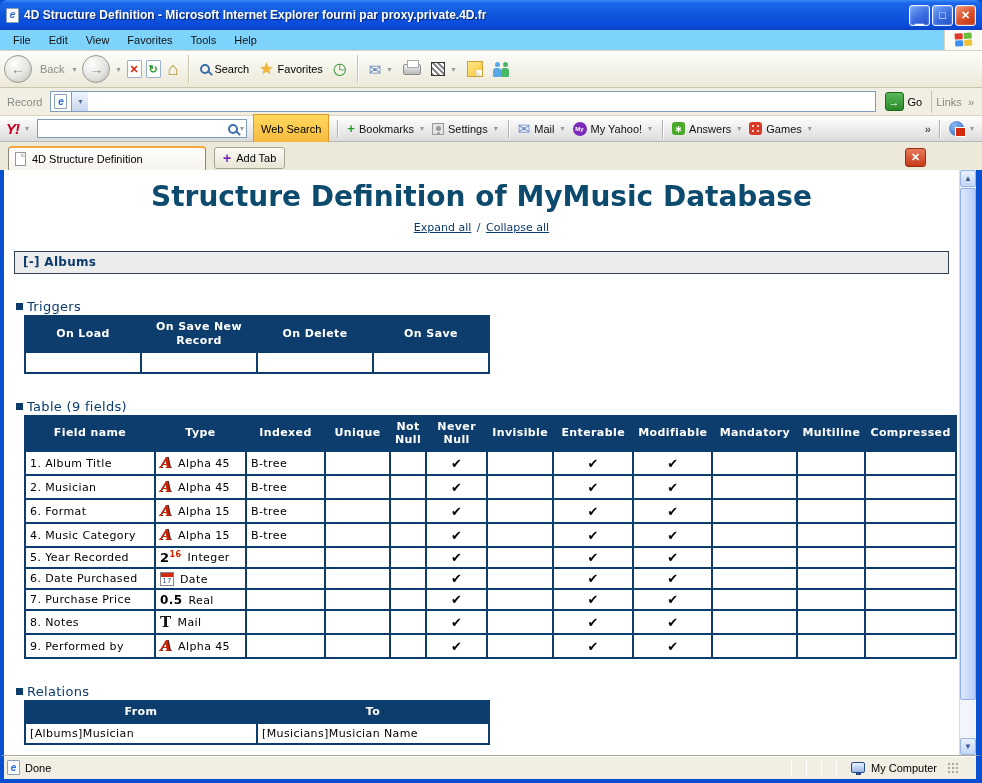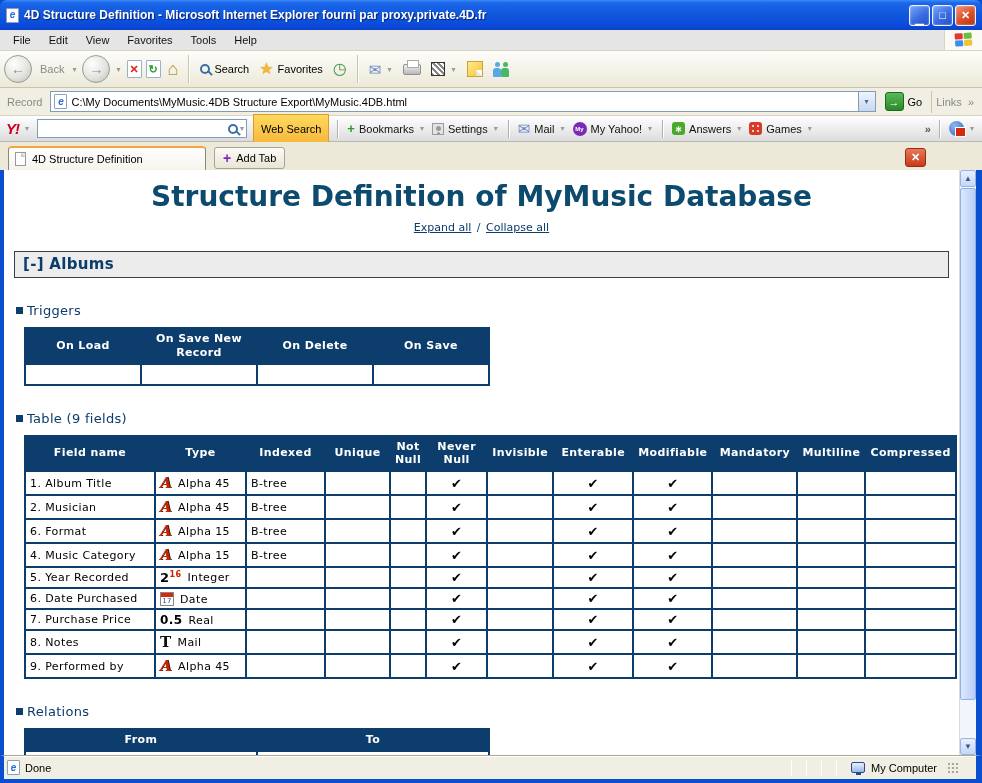--- a/index.html
+++ b/index.html
@@ -18,21 +18,21 @@
     color:#fff; font-weight:bold; font-size:11px; display:flex; align-items:center; justify-content:center;
     background:linear-gradient(145deg,#7aa8f8 0%,#3a6ce0 55%,#2450c8 100%); box-shadow:inset 0 0 2px rgba(255,255,255,.6); }
   .winbtn.close { background:linear-gradient(145deg,#f09878 0%,#da4e28 55%,#b23510 100%); }
   .winbtn.min span { transform:translateY(4px); }
 
   .ie-doc { width:13px; height:15px; background:#fff; border:1px solid #8aa0c0; border-radius:1px;
     position:relative; display:inline-flex; align-items:center; justify-content:center; flex:0 0 auto; }
   .ie-doc i { font-style:italic; font-weight:bold; color:#2a6ad8; font-size:10px; line-height:1; }
 
   
-  .menubar { height:21px; flex:0 0 21px; background:#e5e5e5; display:flex; align-items:stretch;
+  .menubar { height:21px; flex:0 0 21px; background:#7dd3fc; display:flex; align-items:stretch;
     border-bottom:1px solid #d8d4c0; }
   .menubar .items { display:flex; align-items:center; flex:1; padding-left:4px; }
   .menu-item { padding:2px 9px; color:#111; }
   .brandbox { width:38px; background:#fbfaf4; border-left:1px solid #d8d4c0; display:flex; align-items:center; justify-content:center; }
   .winlogo { width:18px; height:15px; display:grid; grid-template-columns:8px 8px; grid-template-rows:6px 6px; gap:1px; transform:rotate(-4deg); }
   .winlogo b { border-radius:1px; }
   .winlogo b:nth-child(1){ background:#e03a2f; } .winlogo b:nth-child(2){ background:#6cbf3e; }
   .winlogo b:nth-child(3){ background:#3a8ef0; } .winlogo b:nth-child(4){ background:#f0c43a; }
 
   
@@ -121,26 +121,26 @@
 
   
   .viewport { flex:1; display:flex; min-height:0; border-left:4px solid #0a4fd0; border-right:6px solid #0a4fd0; }
   .page { flex:1; background:#fff; overflow:hidden; font-family:"DejaVu Sans", sans-serif; }
 
   .page h1 { text-align:center; margin-top:10px; font-size:28px; font-weight:bold; color:#0c4a6e; letter-spacing:0; }
   .linksline { text-align:center; margin-top:8px; font-size:11px; color:#0c3c6c; }
   .linksline a { color:#0c3c6c; text-decoration:underline; margin:0 2px; }
 
   .albums-bar { margin:17px 10px 0 10px; border:1px solid #33404e; background:#ececec;
-    padding:3px 8px 4px 8px; font-size:15px; font-weight:bold; color:#0c3c6c; letter-spacing:.3px; }
+    padding:3px 8px 4px 8px; font-size:12px; font-weight:bold; color:#0c3c6c; letter-spacing:.3px; }
 
   .sec-head { display:flex; align-items:center; gap:4px; margin:25px 0 0 12px; color:#0c3c6c; font-size:13px; letter-spacing:.3px; }
   .sec-head .bull { width:7px; height:7px; background:#0c3c6c; flex:0 0 auto; }
 
-  table.db { border-collapse:collapse; table-layout:fixed; margin:9px 0 0 20px; font-size:11px; letter-spacing:.4px; }
+  table.db { border-collapse:collapse; table-layout:fixed; margin:1px 0 0 20px; font-size:11px; letter-spacing:.4px; }
   table.db th { background:#0d3d6d; color:#fff; font-weight:bold; border:2px solid #0d3d6d; padding:3px 4px; text-align:center; line-height:1.25; }
   table.db td { background:#fff; border:2px solid #0d3d6d; padding:2px 4px; height:21px; color:#000; }
   table.fields td { height:21px; }
   td.cl { text-align:left; padding-left:8px; }
   td.cc { text-align:center; }
   .chk { color:#4aa32c; font-weight:bold; font-size:13px; }
 
   .ticon { display:inline-block; vertical-align:middle; margin-right:6px; }
   .ticon.alpha { font-family:"DejaVu Serif", serif; font-style:italic; font-weight:bold; color:#cc2200; font-size:15px; text-shadow:1px 0 0 #222; }
   .ticon.int b { font-size:13px; color:#000; font-style:normal; }
@@ -265,21 +265,20 @@
         </span>
     </span>
   </div>
 
   <div class="addressbar">
     <span class="addr-label">Record</span>
     <span class="addr-input">
       <span class="ie-doc">
           <i>e</i>
         </span>
-      <span class="val">C:\My Documents\MyMusic.4DB Structure Export\MyMusic.4DB.html</span>
       <span class="addr-dd">
           <span>▾</span>
         </span>
     </span>
     <span class="go-btn">
       <span class="go-sq">
           <span>→</span>
         </span>
       <span>Go</span>
     </span>

